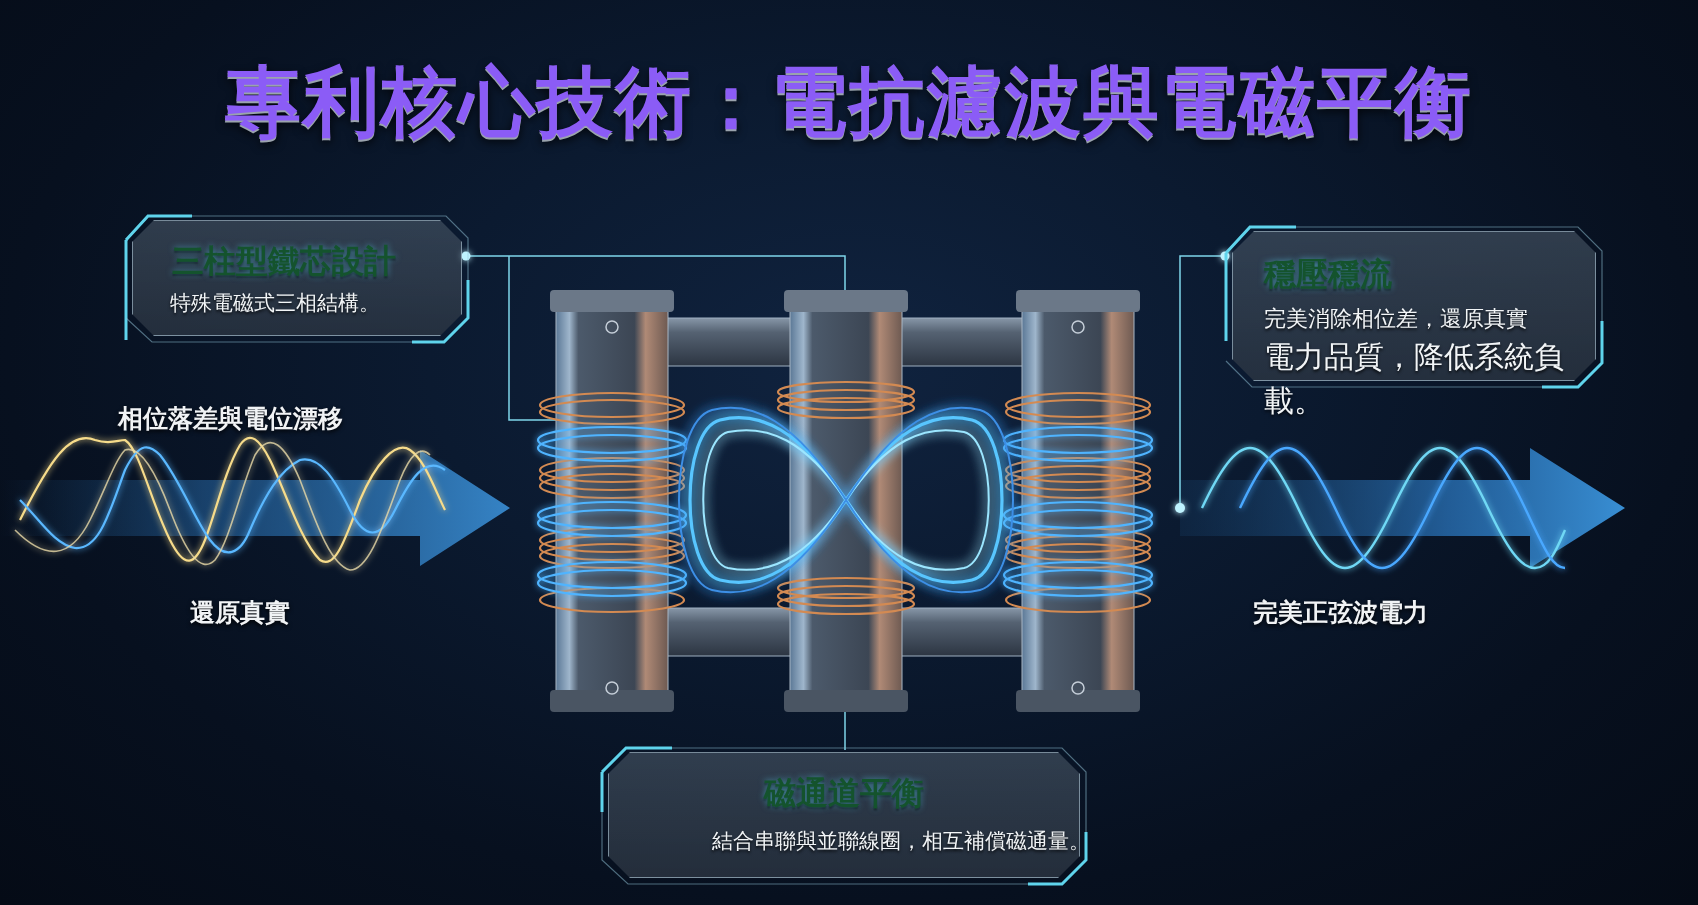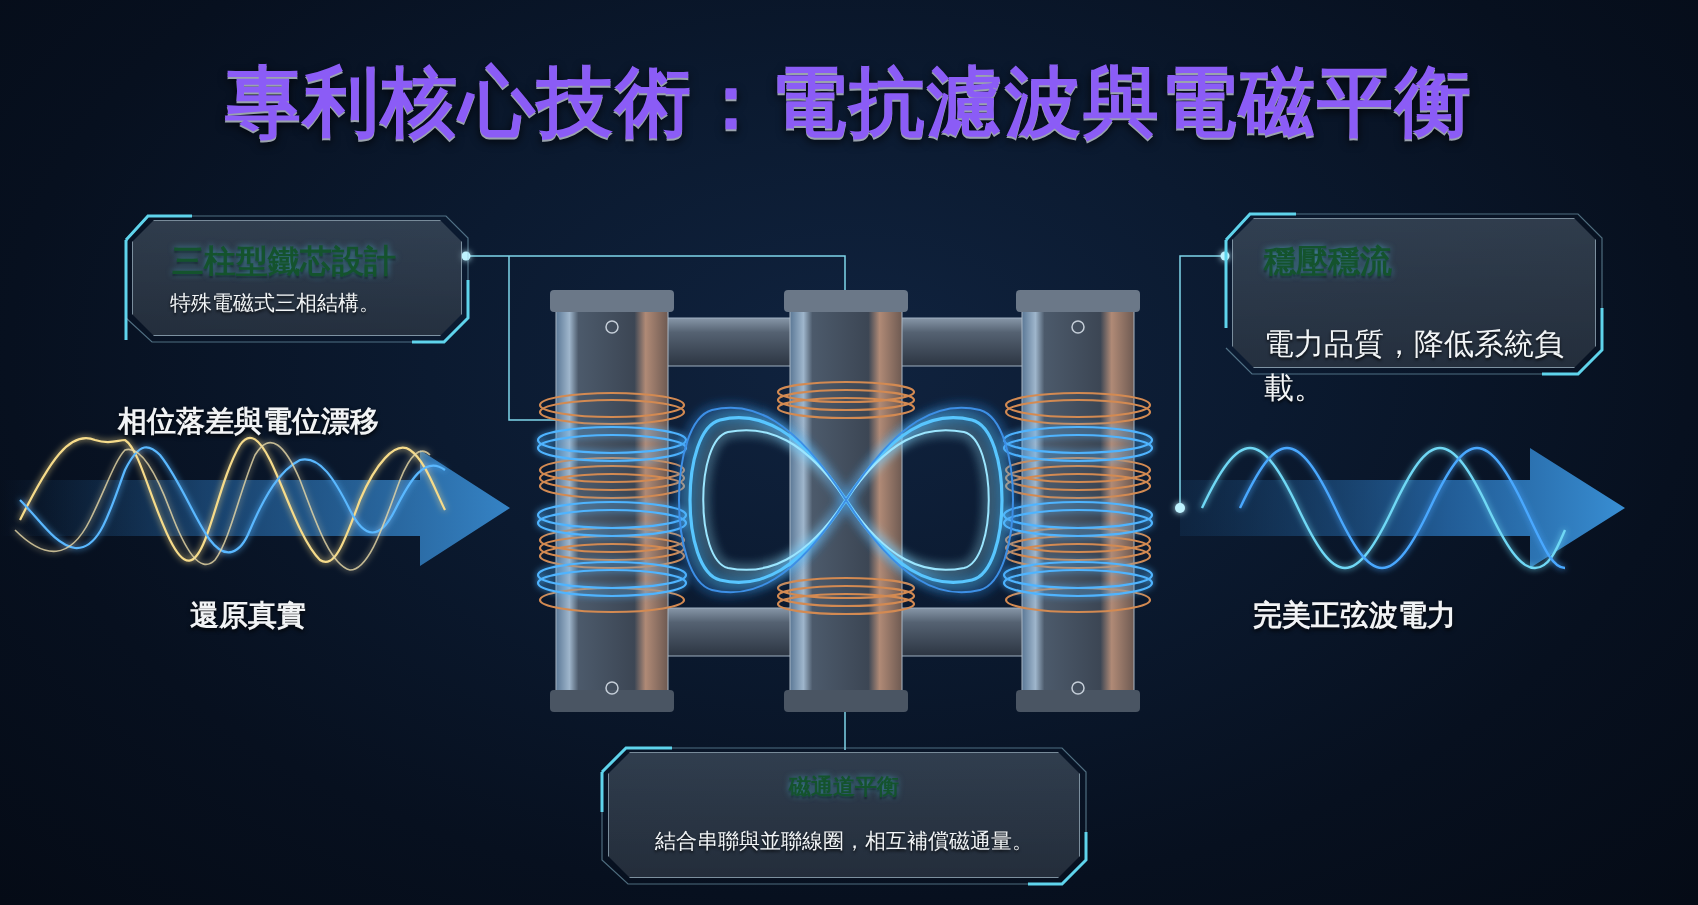--- a/index.html
+++ b/index.html
@@ -28,21 +28,21 @@
     position:absolute; font-weight:bold; color:#14532d;
     text-shadow: 0 0 6px rgba(90,200,230,0.6), 0 2px 2px rgba(0,0,0,0.6);
     white-space:nowrap;
   }
   .panel .p-desc {
     position:absolute; font-weight:normal; color:#f2f5f7;
     text-shadow: 0 2px 3px rgba(0,0,0,0.8);
     line-height:1.45;
   }
   .wave-label {
-    position:absolute; font-size:29px; font-weight:bold; color:#f1f3f5;
+    position:absolute; font-size:25px; font-weight:bold; color:#f1f3f5;
     text-shadow: 0 2px 4px rgba(0,0,0,0.9); white-space:nowrap;
   }
 </style>
 </head>
 <body>
 
 <div class="title">專利核心技術：電抗濾波與電磁平衡</div>
 
 <svg class="art" width="1698" height="905" viewBox="0 0 1698 905">
   <defs>
@@ -196,39 +196,40 @@
     <path d="M4,30 L4,130" stroke="#5fd4ec" stroke-width="3" fill="none"></path>
     <path d="M4,30 L26,6 L70,6" stroke="#5fd4ec" stroke-width="3" fill="none"></path>
     <path d="M70,6 L324,6 L346,28 L346,108 L322,132 L30,132 L4,108" stroke="rgba(150,200,220,0.5)" stroke-width="1.2" fill="none"></path>
     <path d="M346,70 L346,108 L322,132 L290,132" stroke="#5fd4ec" stroke-width="3" fill="none"></path>
   </svg>
   <div class="inner"></div>
   <div class="p-title" style="left:50px; top:30px; font-size:32px;">三柱型鐵芯設計</div>
   <div class="p-desc" style="left:48px; top:78px; font-size:21px;">特殊電磁式三相結構。</div>
 </div>
 
-<div class="panel" style="left:1222px; top:208px; width:384px; height:170px;">
+<div class="panel" style="left:1222px; top:221px; width:384px; height:170px;">
   <svg width="384" height="170" style="position:absolute;left:0;top:0">
     <path d="M4,32 L4,120" stroke="#5fd4ec" stroke-width="3" fill="none"></path>
     <path d="M4,32 L28,6 L74,6" stroke="#5fd4ec" stroke-width="3" fill="none"></path>
     <path d="M74,6 L356,6 L380,30 L380,142 L356,166 L30,166 L4,140" stroke="rgba(150,200,220,0.5)" stroke-width="1.2" fill="none"></path>
     <path d="M380,100 L380,142 L356,166 L320,166" stroke="#5fd4ec" stroke-width="3" fill="none"></path>
   </svg>
   <div class="inner"></div>
   <div class="p-title" style="left:42px; top:32px; font-size:32px;">穩壓穩流</div>
+  <div class="p-desc" style="left:42px; top:82px; font-size:22px;">完美消除相位差，還原真實</div>
   <div class="p-desc" style="left:42px; top:114px; font-size:30px;">電力品質，降低系統負載。</div>
 </div>
 
 <div class="panel" style="left:598px; top:742px; width:492px; height:146px;">
   <svg width="492" height="146" style="position:absolute;left:0;top:0">
     <path d="M4,30 L4,70" stroke="#5fd4ec" stroke-width="3" fill="none"></path>
     <path d="M4,30 L28,6 L74,6" stroke="#5fd4ec" stroke-width="3" fill="none"></path>
     <path d="M74,6 L464,6 L488,30 L488,118 L464,142 L30,142 L4,118 L4,70" stroke="rgba(150,200,220,0.5)" stroke-width="1.2" fill="none"></path>
     <path d="M488,90 L488,118 L464,142 L430,142" stroke="#5fd4ec" stroke-width="3" fill="none"></path>
   </svg>
   <div class="inner"></div>
-  <div class="p-title" style="left:0; width:492px; text-align:center; top:30px; font-size:22px;">磁通道平衡</div>
-  <div class="p-desc" style="left:0; width:492px; text-align:center; top:84px; font-size:21px;">結合串聯與並聯線圈，相互補償磁通量。</div>
+  <div class="p-title" style="left:0; width:492px; text-align:center; top:30px; font-size:32px;">磁通道平衡</div>
+  <div class="p-desc" style="left:0; width:492px; text-align:right; top:84px; font-size:21px;">結合串聯與並聯線圈，相互補償磁通量。</div>
 </div>
 
 <div class="wave-label" style="left:118px; top:402px;">相位落差與電位漂移</div>
 <div class="wave-label" style="left:190px; top:596px;">還原真實</div>
 <div class="wave-label" style="left:1253px; top:596px;">完美正弦波電力</div>
 
 </body></html>

